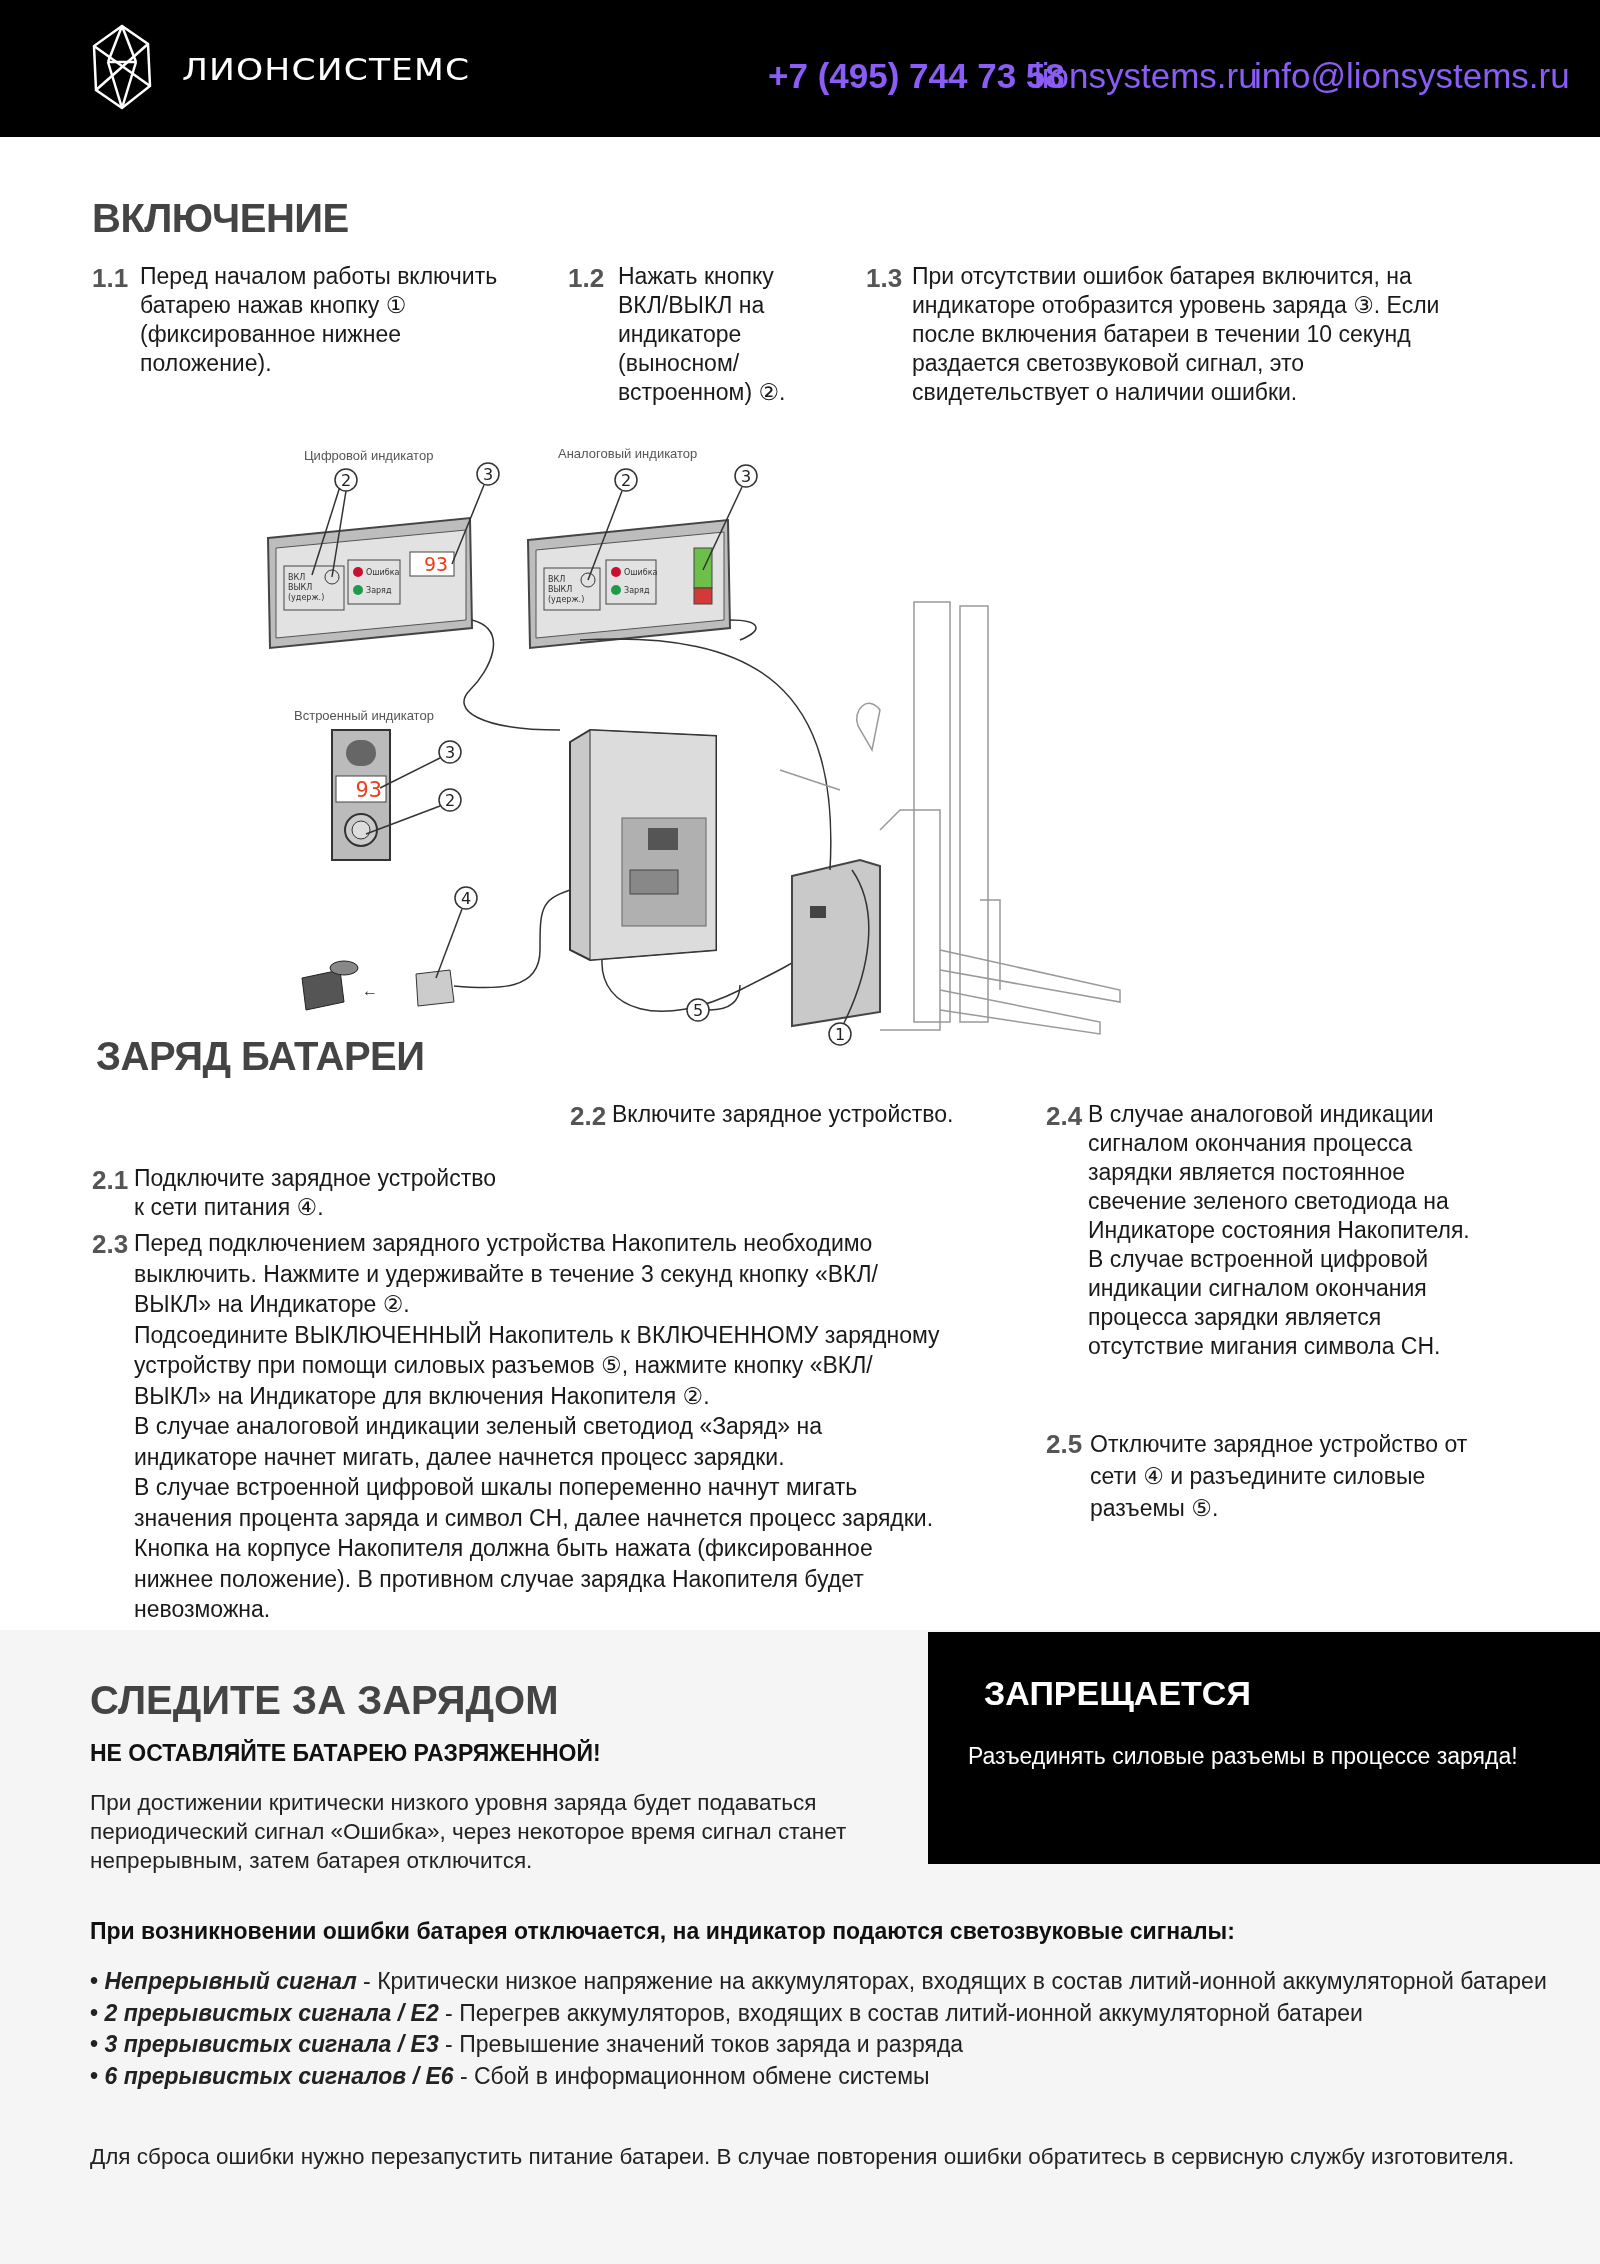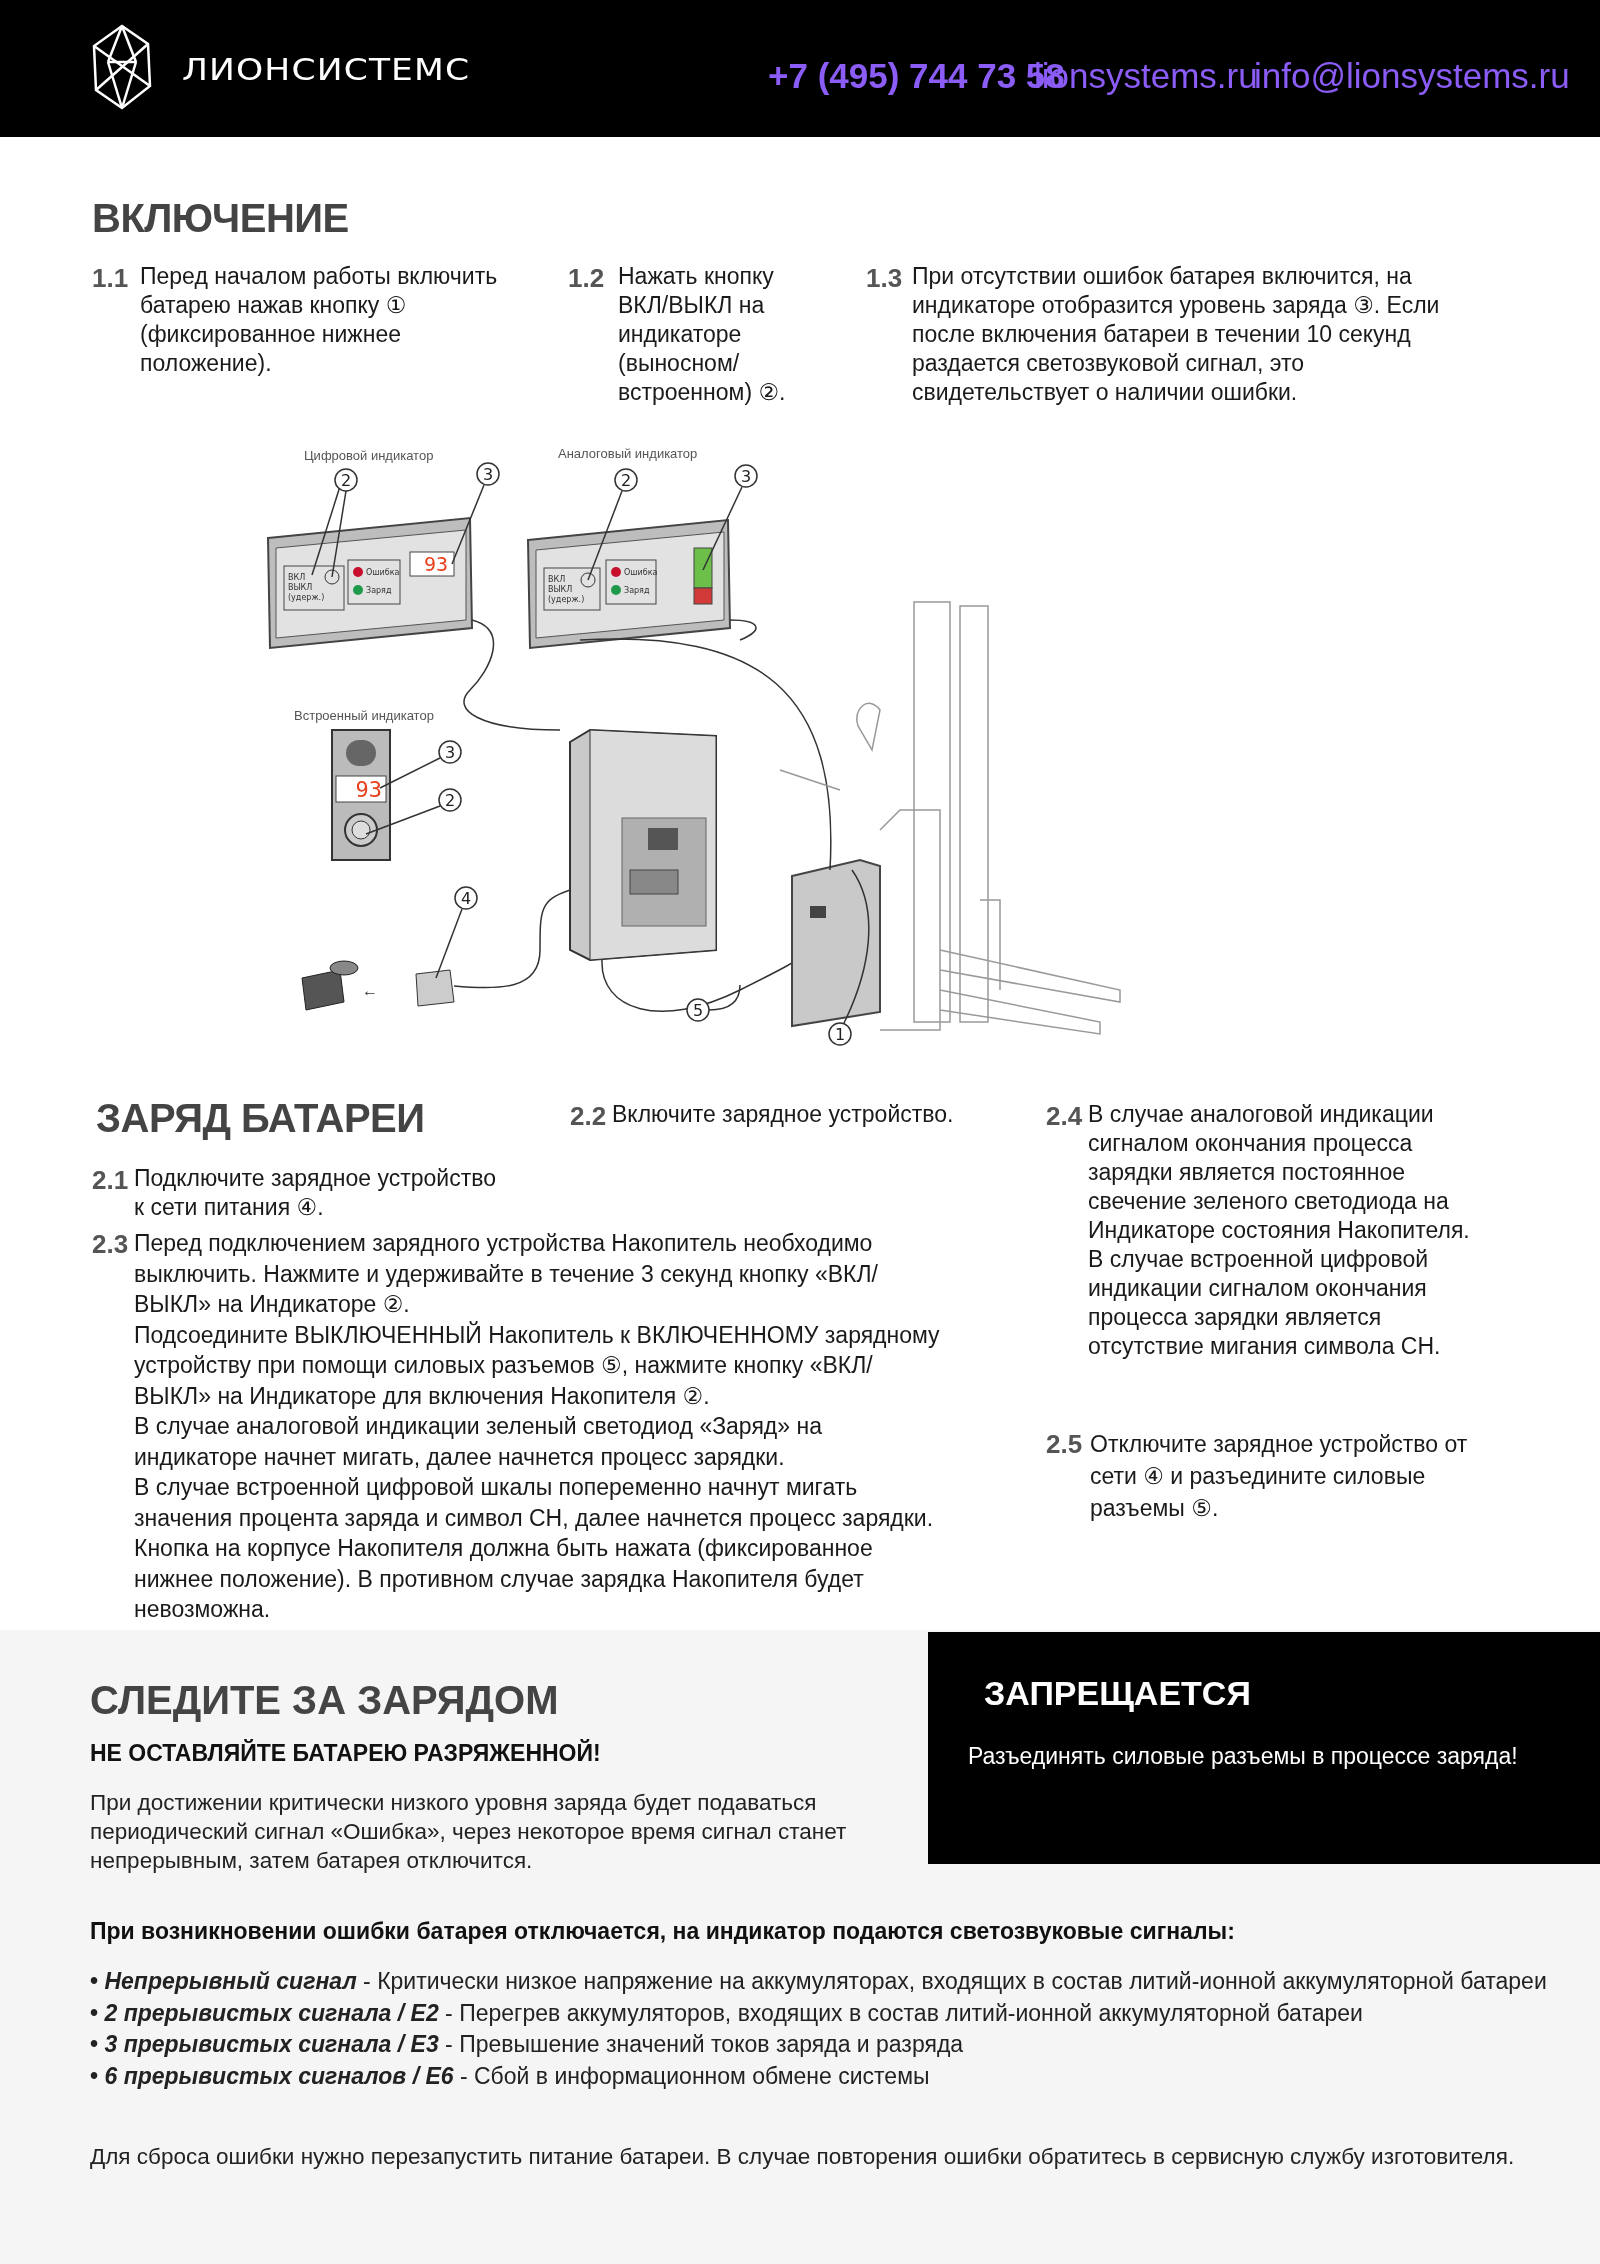--- a/index.html
+++ b/index.html
@@ -204,21 +204,21 @@
       <circle class="cr" cx="458" cy="580" r="11"></circle>
         <text class="ct" x="458" y="586">5</text>
       <path class="ln" d="M469 580 C500 580, 500 560, 500 555"></path>
       <circle class="cr" cx="600" cy="604" r="11"></circle>
         <text class="ct" x="600" y="610">1</text>
       <path class="ln" d="M604 593 C630 540, 640 480, 612 440"></path>
     </g>
   </svg>
 </div>
 
-<div class="h1" style="left:96px; top:1096px;">ЗАРЯД БАТАРЕИ</div>
+<div class="h1" style="left:96px; top:1034px;">ЗАРЯД БАТАРЕИ</div>
 
 <div class="step" style="left:92px; top:1164px; width:460px;">
   <span class="num">2.1</span>
   <span class="txt" style="margin-left:42px;">Подключите зарядное устройство
 к сети питания ④.</span>
 </div>
 <div class="step" style="left:570px; top:1100px; width:460px;">
   <span class="num">2.2</span>
   <span class="txt" style="margin-left:42px;">Включите  зарядное устройство.</span>
 </div>

